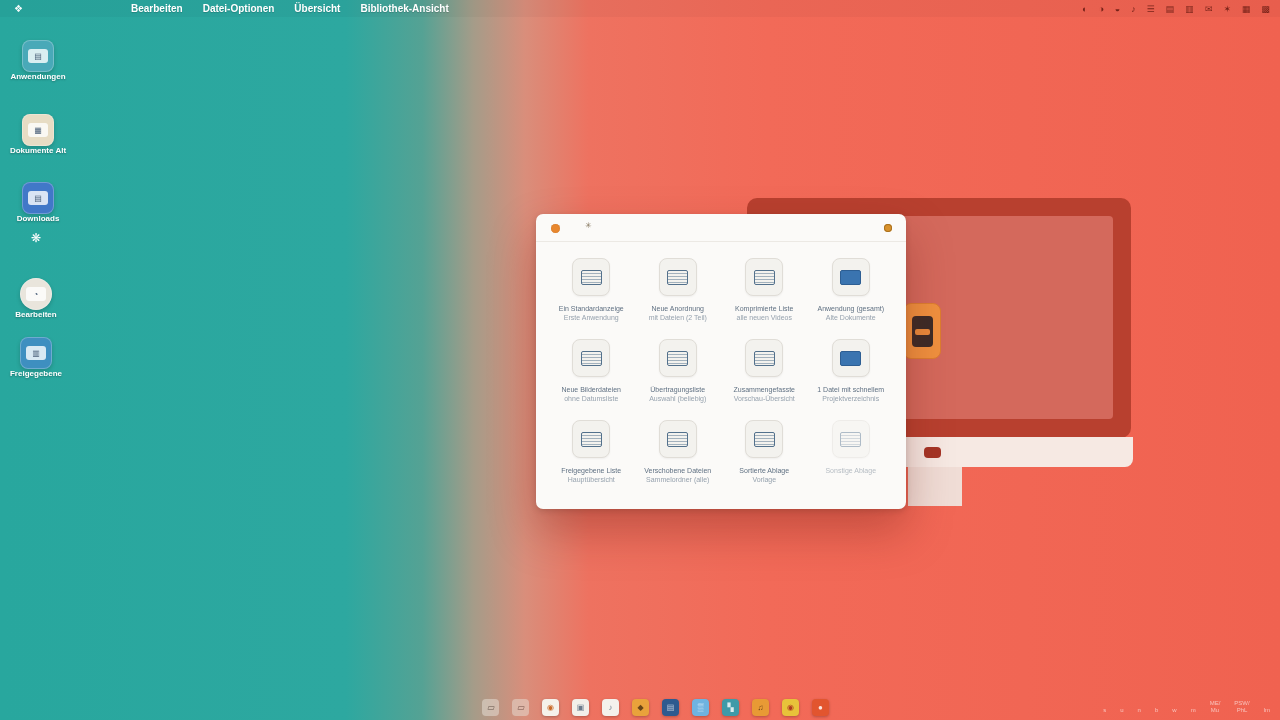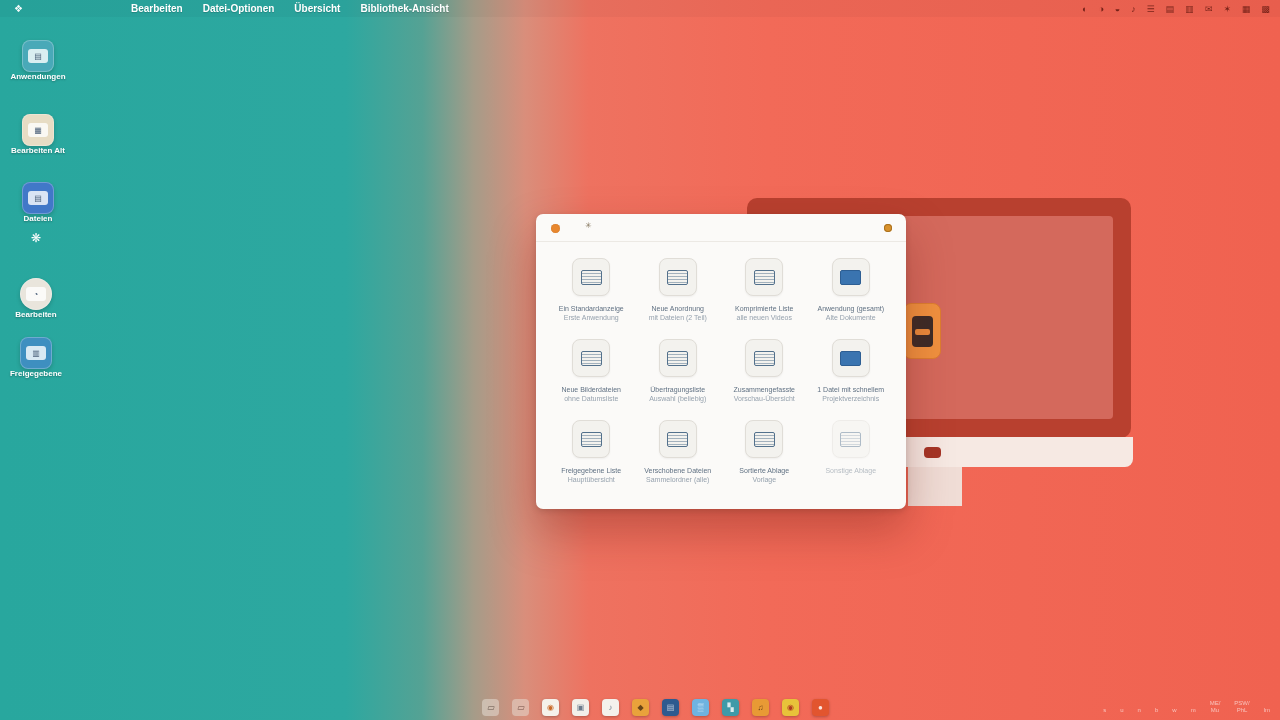--- a/index.html
+++ b/index.html
@@ -93,27 +93,27 @@
 <div class="dicon" style="left:2px;top:40px;">
   <div class="img" style="background: rgb(73, 169, 184);">
     <span class="chip">▤</span>
   </div>
   <span class="lbl">Anwendungen</span>
 </div>
 <div class="dicon" style="left:2px;top:114px;">
   <div class="img" style="background: rgb(231, 220, 196);">
     <span class="chip">▦</span>
   </div>
-  <span class="lbl">Bearbeiten Alt</span>
+  <span class="lbl">Dokumente Alt</span>
 </div>
 <div class="dicon" style="left:2px;top:182px;">
   <div class="img" style="background: rgb(65, 120, 200);">
     <span class="chip">▤</span>
   </div>
-  <span class="lbl">Dateien</span>
+  <span class="lbl">Downloads</span>
 </div>
 <div class="dicon small" style="left:0px;top:230px;">
   <div class="img">
     <span class="chip">❋</span>
   </div>
 </div>
 <div class="dicon round" style="left:0px;top:278px;">
   <div class="img" style="background: rgb(233, 229, 220);">
     <span class="chip">◔</span>
   </div>

